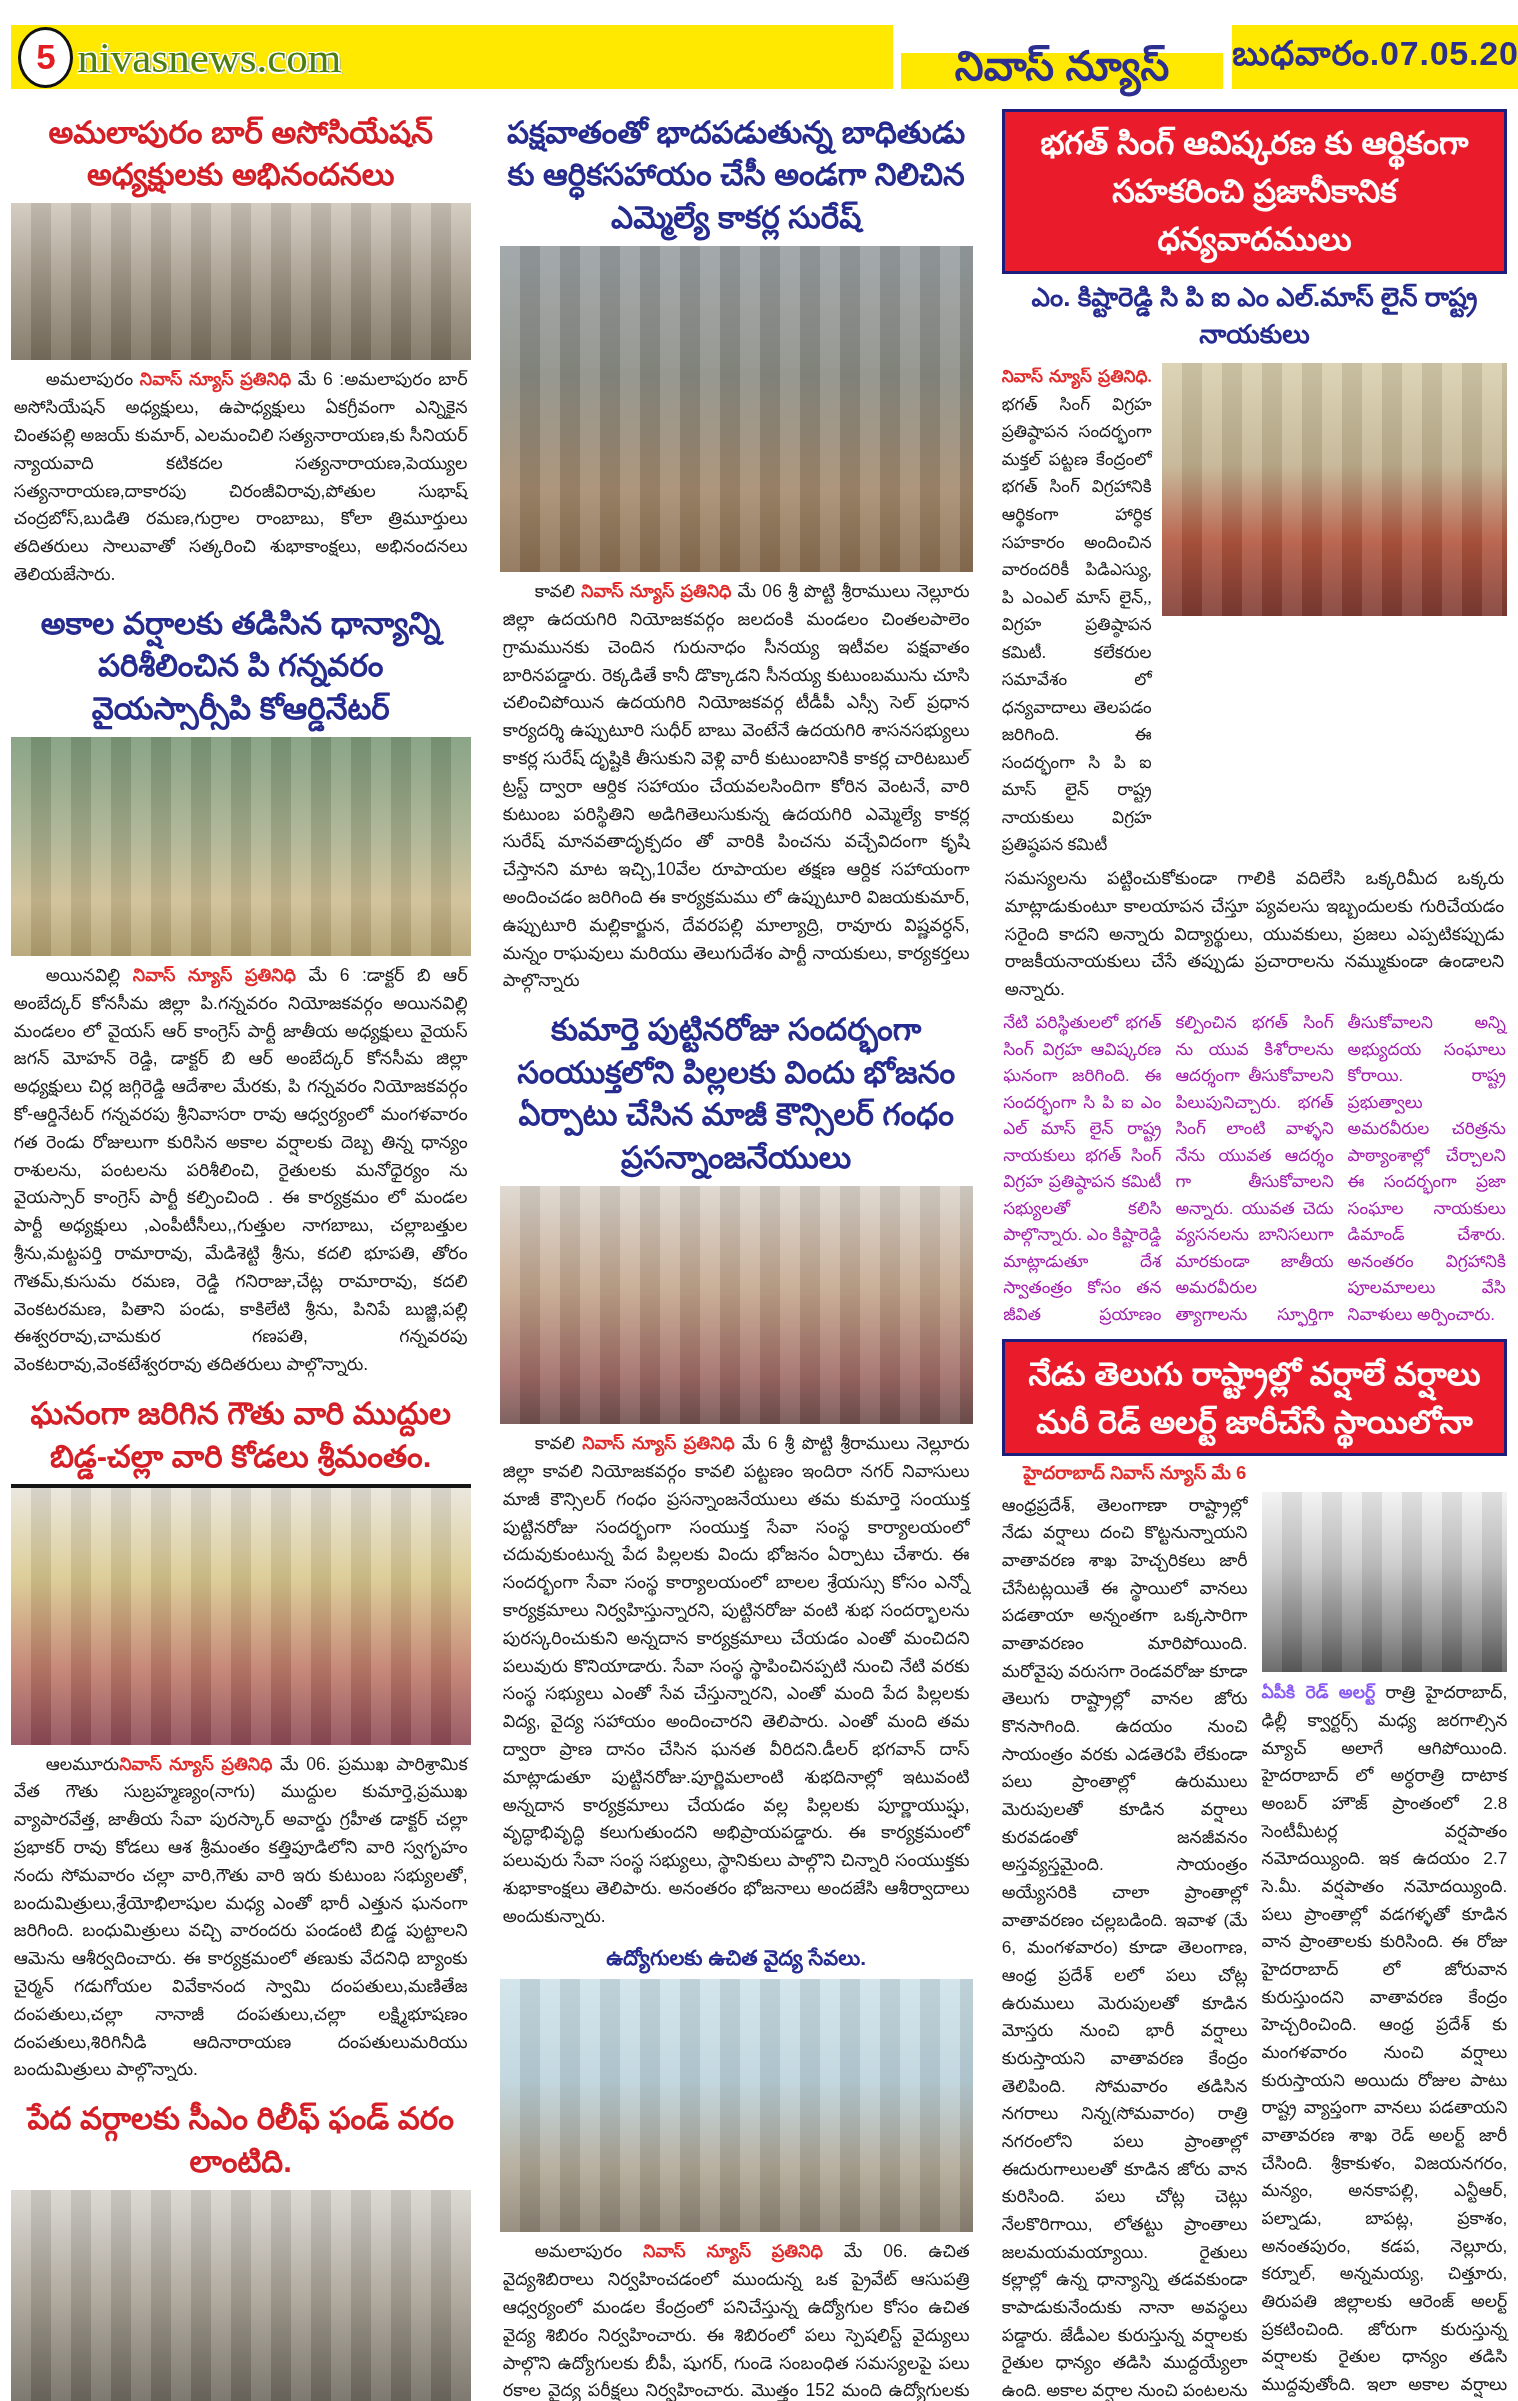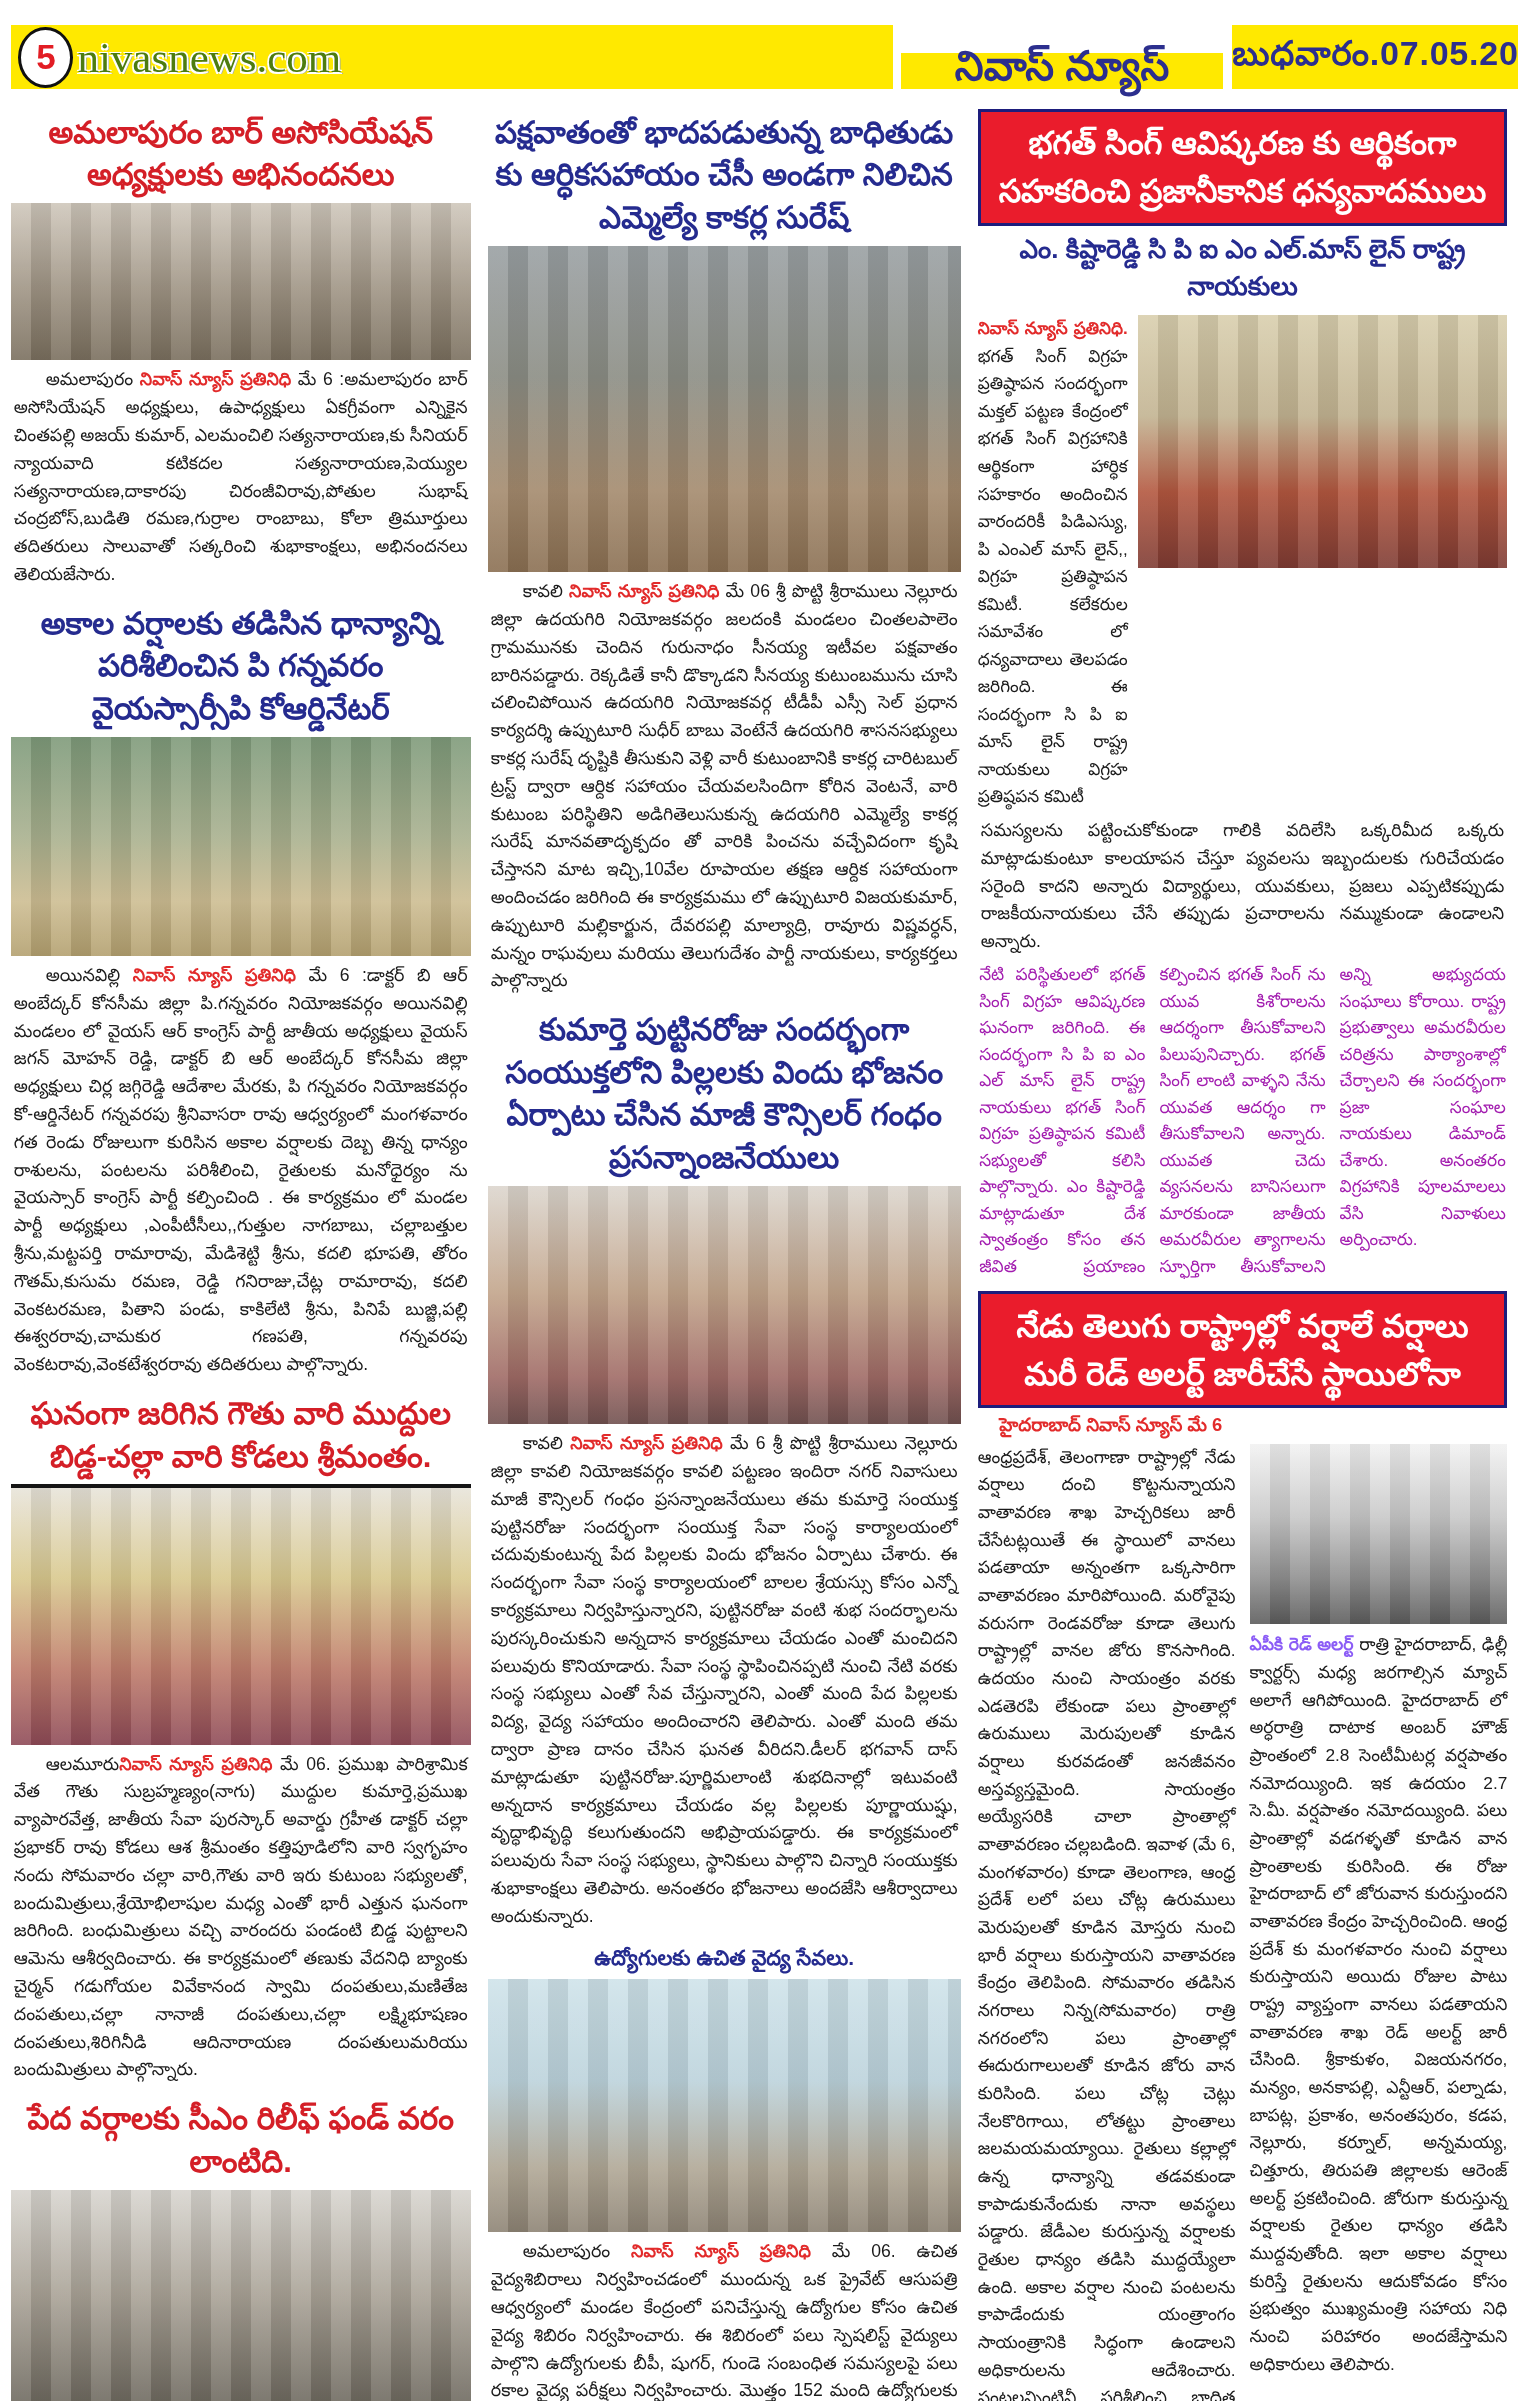--- a/index.html
+++ b/index.html
@@ -12,21 +12,21 @@
   .seg-mid{flex:0 0 322px;margin-left:7.7px;justify-content:center;margin-top:28px;}
   .seg-right{flex:1;margin-left:9.2px;justify-content:center;}
   .page-num{width:49px;height:55px;background:#fff;border:3.1px solid #111;border-radius:50%;
     display:flex;align-items:center;justify-content:center;color:#e21d24;font-size:35px;font-weight:bold;}
   .site-name{margin-left:4px;color:#4d7c0f;font-size:43px;font-weight:normal;font-family:"Liberation Serif",serif;
     text-shadow:-1.5px -1.5px 0 #fff,1.5px -1.5px 0 #fff,-1.5px 1.5px 0 #fff,1.5px 1.5px 0 #fff,2.3px 2.3px 0 #9aa;}
   .masthead{color:#2c2f8e;font-size:41px;font-weight:bold;}
   .edition-date{color:#2c2f8e;font-size:34px;font-weight:bold;letter-spacing:0.8px;}
 
   
-  .cols{position:absolute;top:104px;left:10.7px;right:10.7px;bottom:0;display:flex;gap:17px;}
+  .cols{position:absolute;top:104px;left:10.7px;right:10.7px;bottom:0;display:flex;gap:29px;}
   .col{display:flex;flex-direction:column;}
   .col-left{flex:0 0 460px;}
   .col-mid{flex:0 0 473px;}
   .col-right{flex:1;}
 
   .headline{font-weight:bold;text-align:center;line-height:1.38;margin:7.7px 4.6px 6.1px 4.6px;}
   .h-red{color:#d41f27;font-size:31px;}
   .h-blue{color:#252b8f;font-size:31px;}
   .h-small{font-size:21px;text-align:center;}
   .box-head{background:#ea1c2c;border:3.8px solid #1d1d7c;color:#ffffff;font-weight:bold;text-align:center;
@@ -46,21 +46,21 @@
   .ph-b{height:219px;background:linear-gradient(180deg,#7e9a7a 0%,#a8b08e 45%,#cdbd92 75%,#b3a06f 100%);}
   .ph-c{height:257px;background:linear-gradient(180deg,#e8e4da 0%,#d9c98e 35%,#c07d6b 70%,#8e4a57 100%);}
   .ph-d{height:211px;background:linear-gradient(180deg,#d8d5cf 0%,#a9a296 50%,#6f6a60 100%);}
   .ph-e{height:326px;background:linear-gradient(180deg,#9aa0a3 0%,#8b8d84 40%,#a48a6d 75%,#8a6f52 100%);}
   .ph-f{height:238px;background:linear-gradient(180deg,#dcd6ce 0%,#c2a48a 45%,#a06b66 80%,#70504f 100%);}
   .ph-g{height:253px;background:linear-gradient(180deg,#cfe3ea 0%,#bcd3dc 40%,#b0a795 75%,#8d8374 100%);}
   .ph-i{height:253px;background:linear-gradient(180deg,#d9cfae 0%,#c2b391 40%,#b3573f 70%,#7e3b33 100%);}
   .ph-j{height:180px;background:linear-gradient(180deg,#f2f2f2 0%,#c9c9c9 40%,#8f8f8f 75%,#5c5c5c 100%);}
 
   
-  .lede-row{display:flex;gap:10.7px;margin:3.1px 0;}
+  .lede-row{display:flex;gap:10.7px;margin:3.1px 0;font-family:Liberation Serif, serif;}
   .side-text{flex:0 0 150px;font-size:17px;line-height:1.62;text-align:justify;color:#1a1a1a;}
   .lede-row .photo{flex:1;}
   .cols3{column-count:3;column-gap:14px;font-size:17px;line-height:1.56;text-align:justify;color:#a21caf;margin:6.1px 1.5px;}
   .two-col{display:flex;gap:14px;margin-top:3.1px;}
   .two-col .tc{flex:1;font-size:17.3px;line-height:1.6;text-align:justify;color:#1a1a1a;}
   .red-strong{color:#8b5cf6;font-weight:bold;}
 </style>
 </head>
 <body>
 

